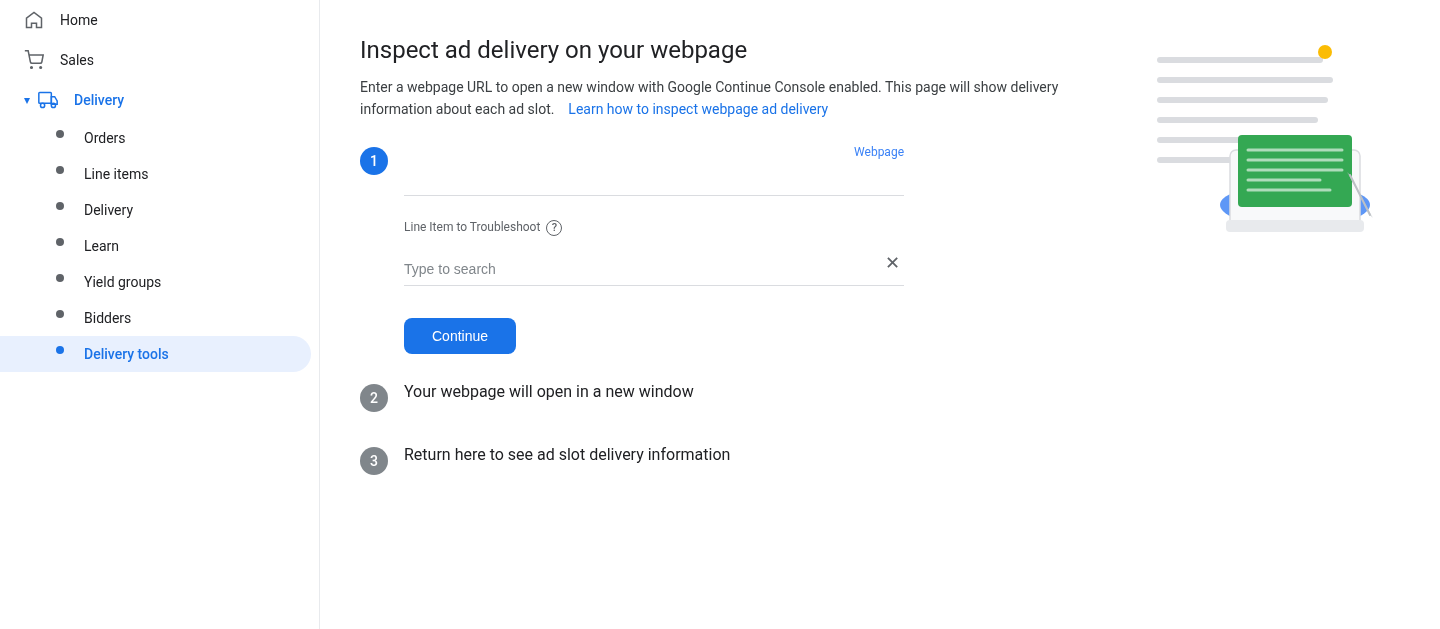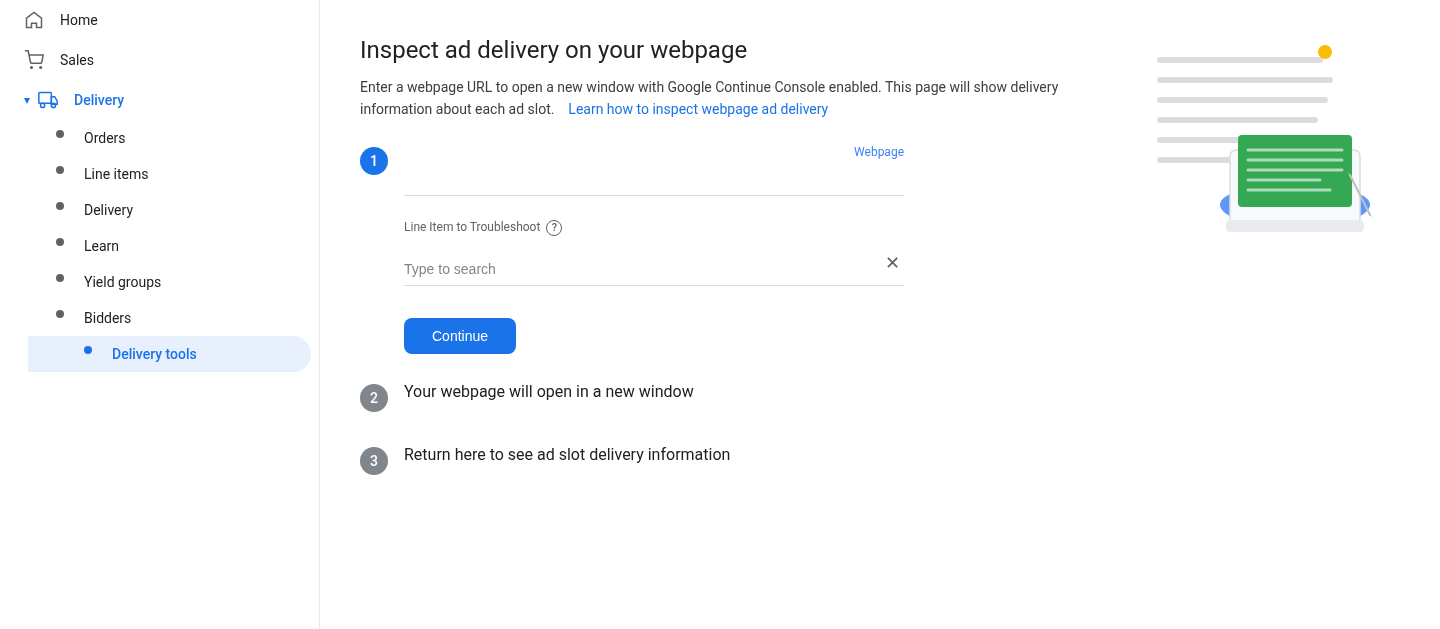--- a/index.html
+++ b/index.html
@@ -58,21 +58,20 @@
       cursor: pointer;
       border-radius: 0 24px 24px 0;
       margin-right: 8px;
       color: #202124;
       font-size: 14px;
     }
     .sidebar-sub-item.active {
       background: #e8f0fe;
       color: #1a73e8;
       font-weight: 500;
-      margin-left: 28px;
     }
     .sidebar-sub-item .dot {
       width: 8px;
       height: 8px;
       border-radius: 50%;
       background: #5f6368;
       margin-right: 20px;
       flex-shrink: 0;
     }
     .sidebar-sub-item.active .dot {

